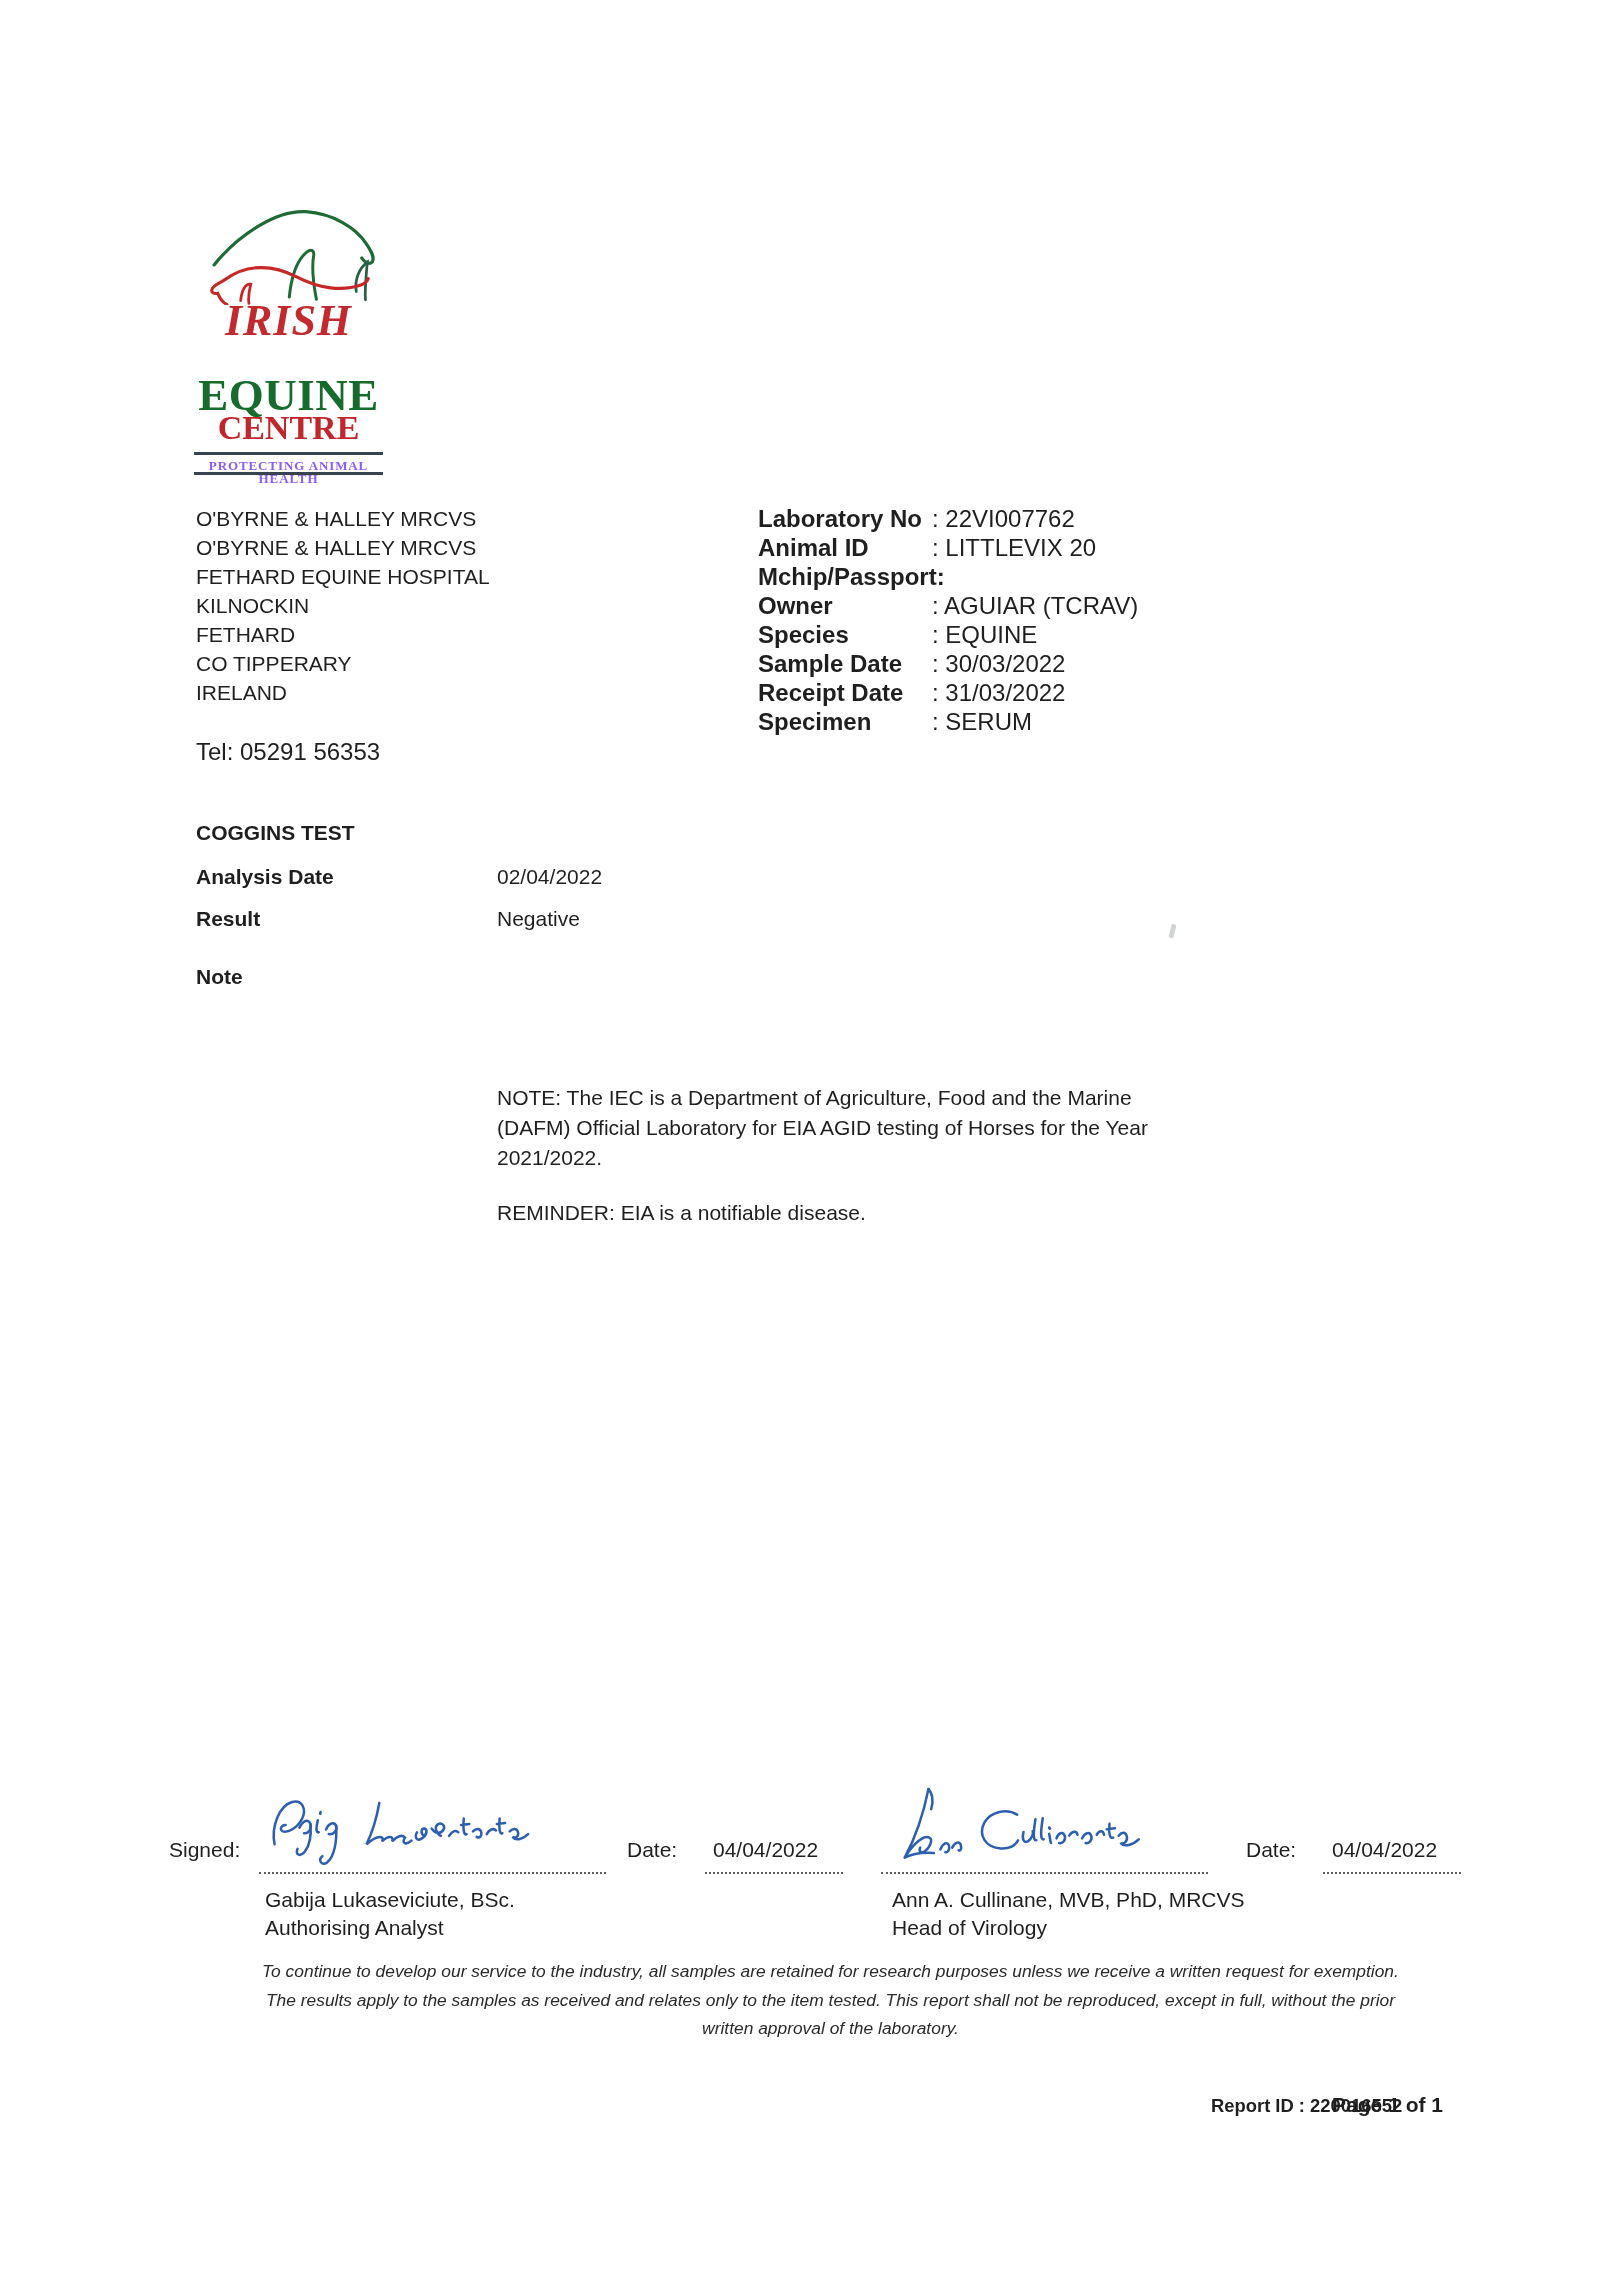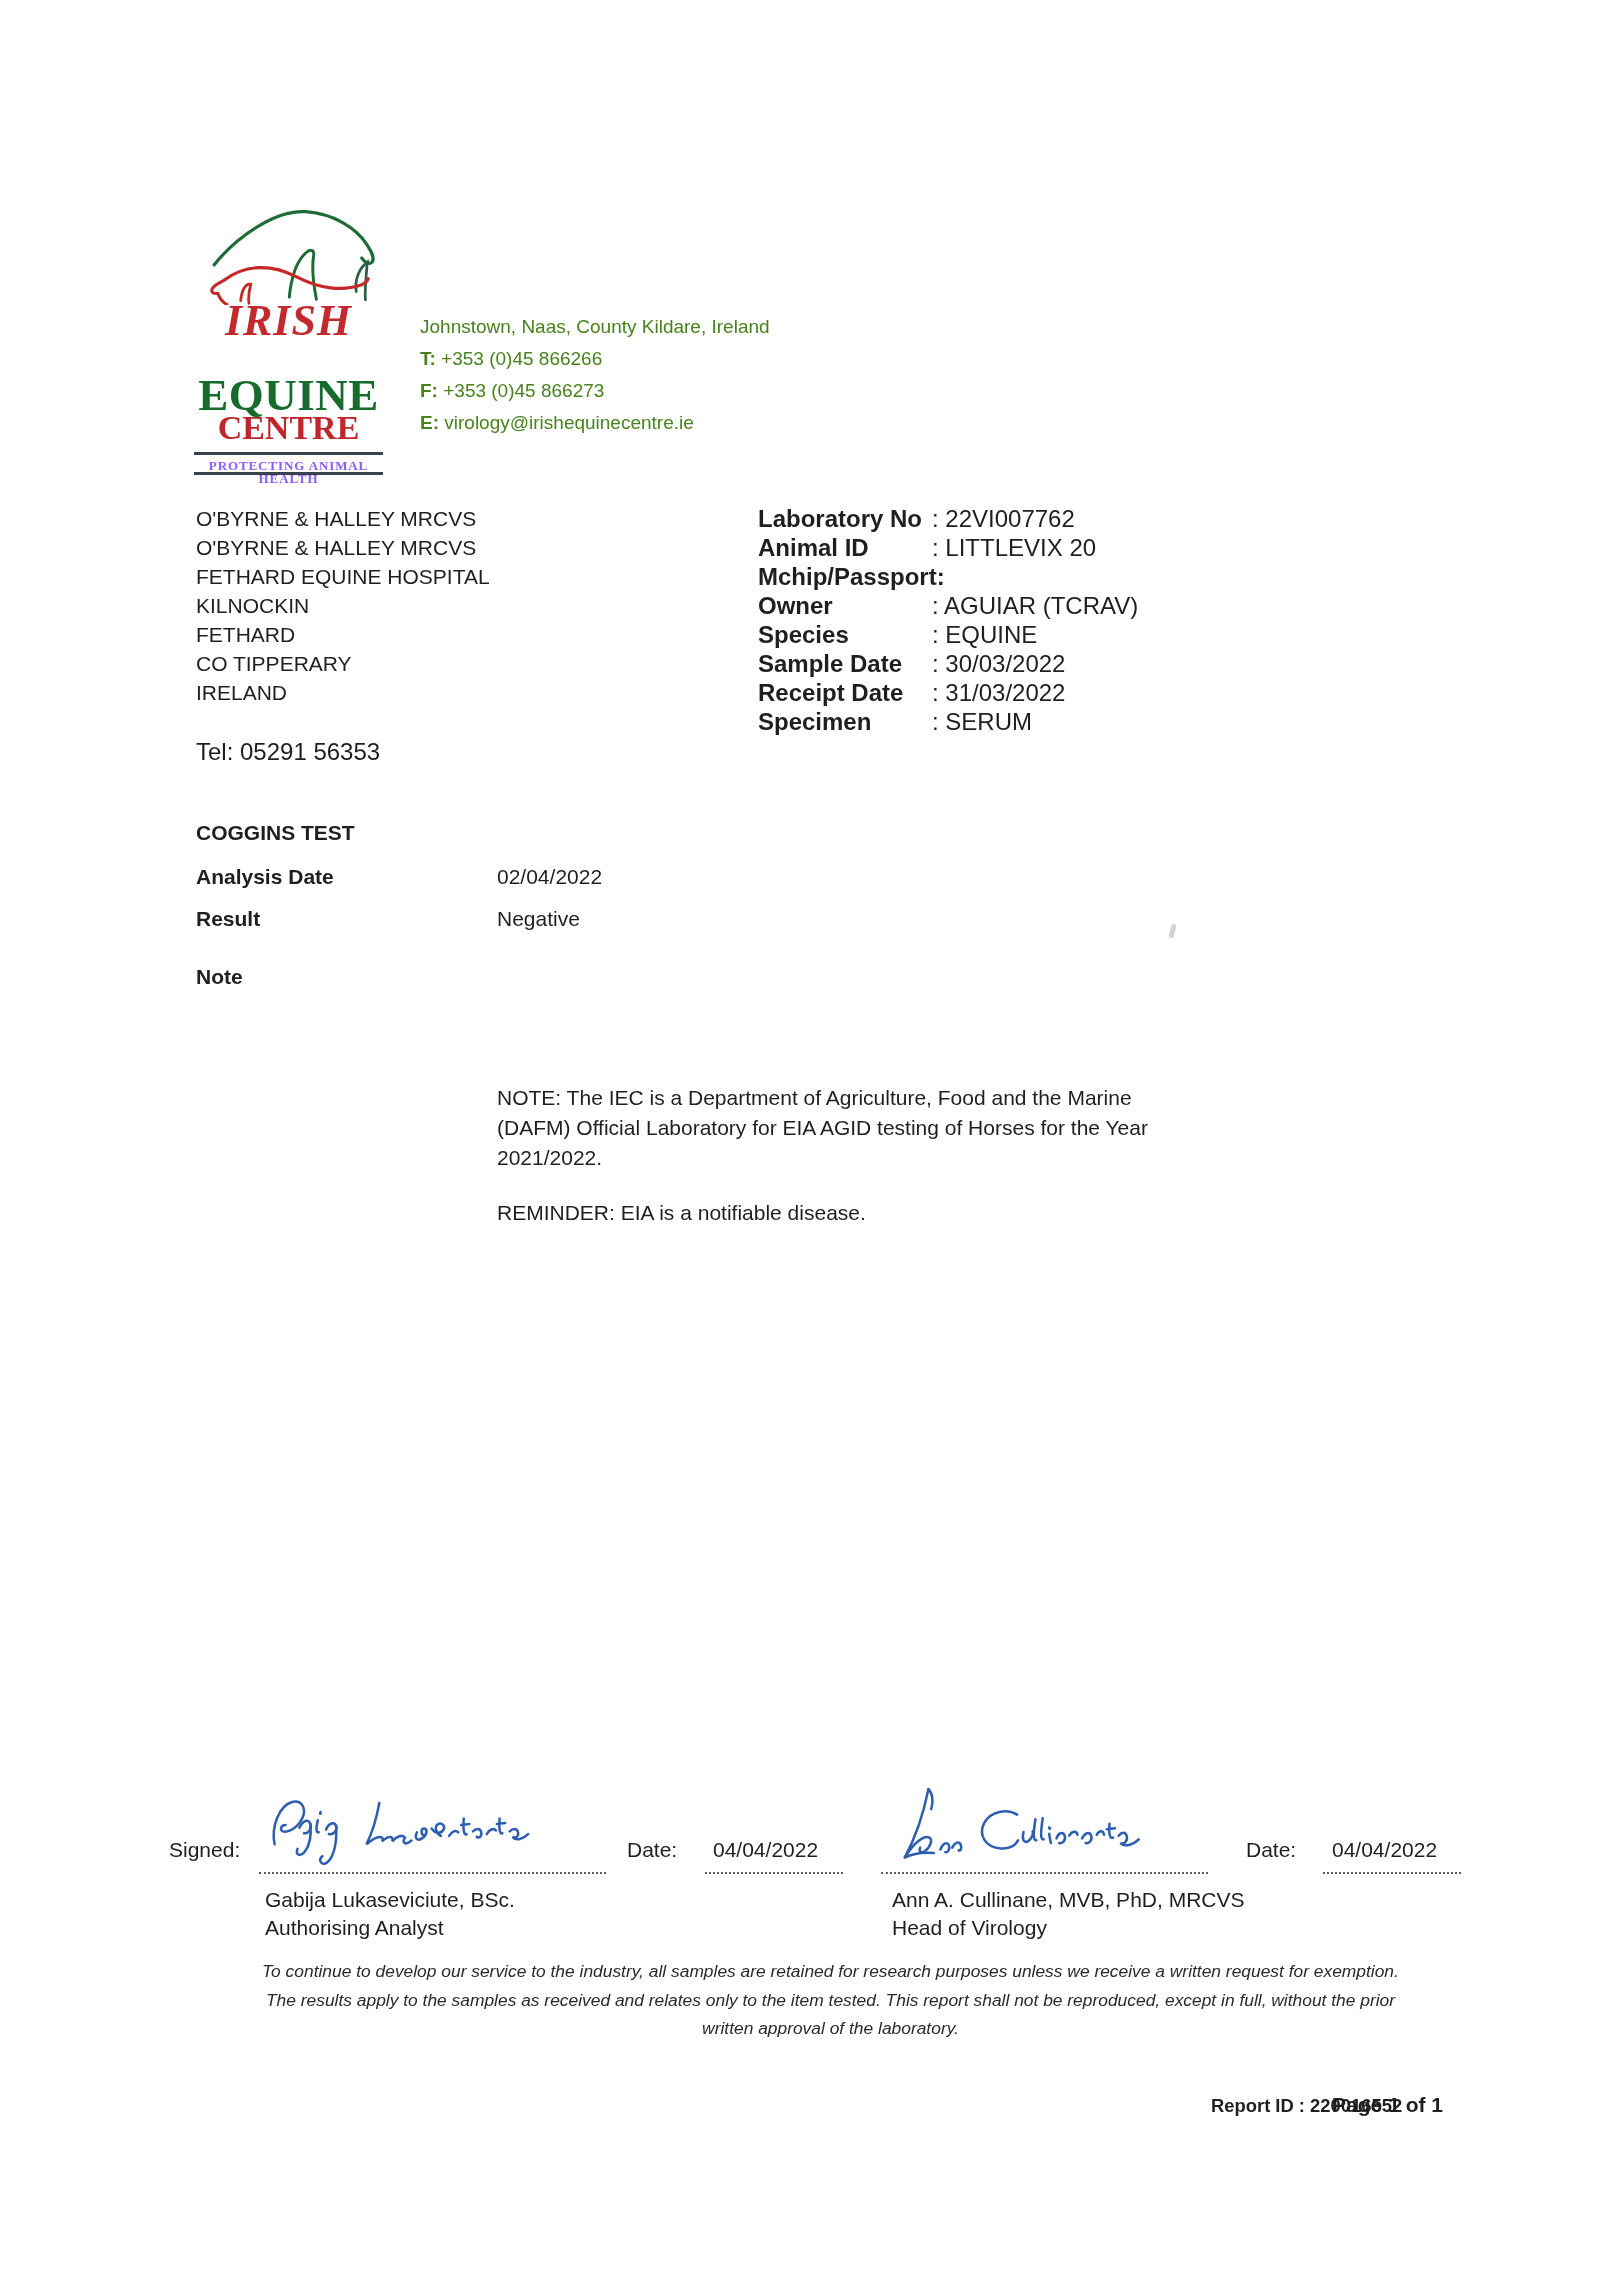--- a/index.html
+++ b/index.html
@@ -64,26 +64,20 @@
       <path d="M80,206 C82,184 90,168 102,170 C98,186 96,200 98,212" stroke="#c62828" stroke-width="6" stroke-linecap="round" fill="none"></path>
     </svg>
   </div>
   <div class="abs logo-line logo-irish">IRISH</div>
   <div class="abs logo-line logo-equine">EQUINE</div>
   <div class="abs logo-line logo-centre">CENTRE</div>
   <div class="abs logo-rule" style="top:452px;"></div>
   <div class="abs logo-line logo-tagline">PROTECTING ANIMAL HEALTH</div>
   <div class="abs logo-rule" style="top:472px;"></div>
 
-  <div class="abs contact">
-    <div>Johnstown, Naas, County Kildare, Ireland</div>
-    <div><b>T:</b> <span>+353 (0)45 866266</span></div>
-    <div><b>F:</b> <span>+353 (0)45 866273</span></div>
-    <div><b>E:</b> <span>virology@irishequinecentre.ie</span></div>
-  </div>
 
   <div class="abs recipient">
     <div>O'BYRNE &amp; HALLEY MRCVS</div>
     <div>O'BYRNE &amp; HALLEY MRCVS</div>
     <div>FETHARD EQUINE HOSPITAL</div>
     <div>KILNOCKIN</div>
     <div>FETHARD</div>
     <div>CO TIPPERARY</div>
     <div>IRELAND</div>
   </div>

